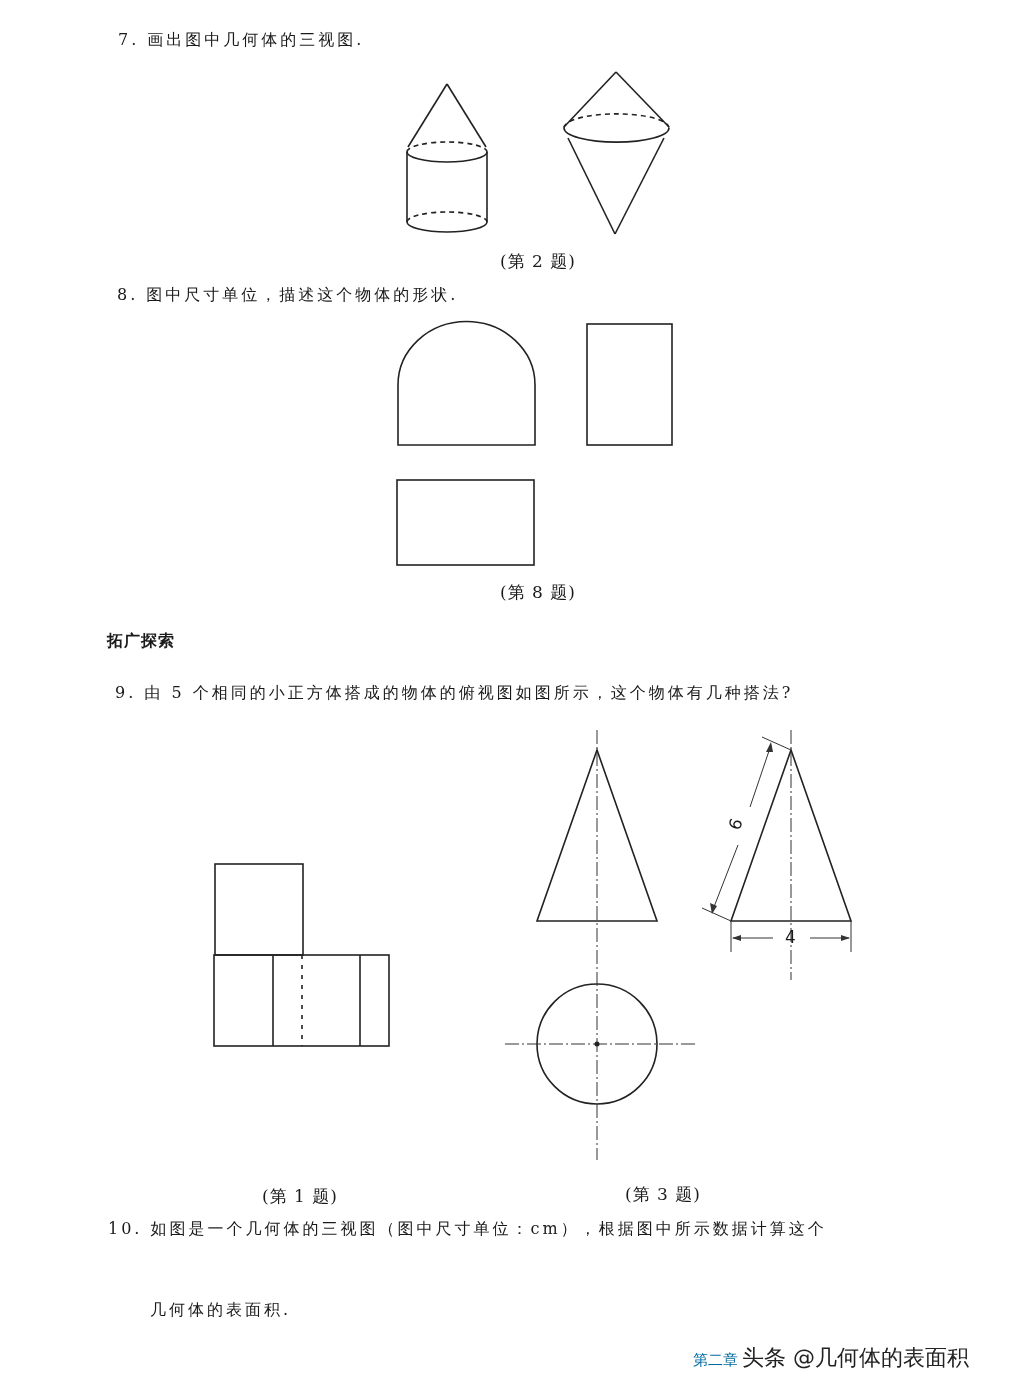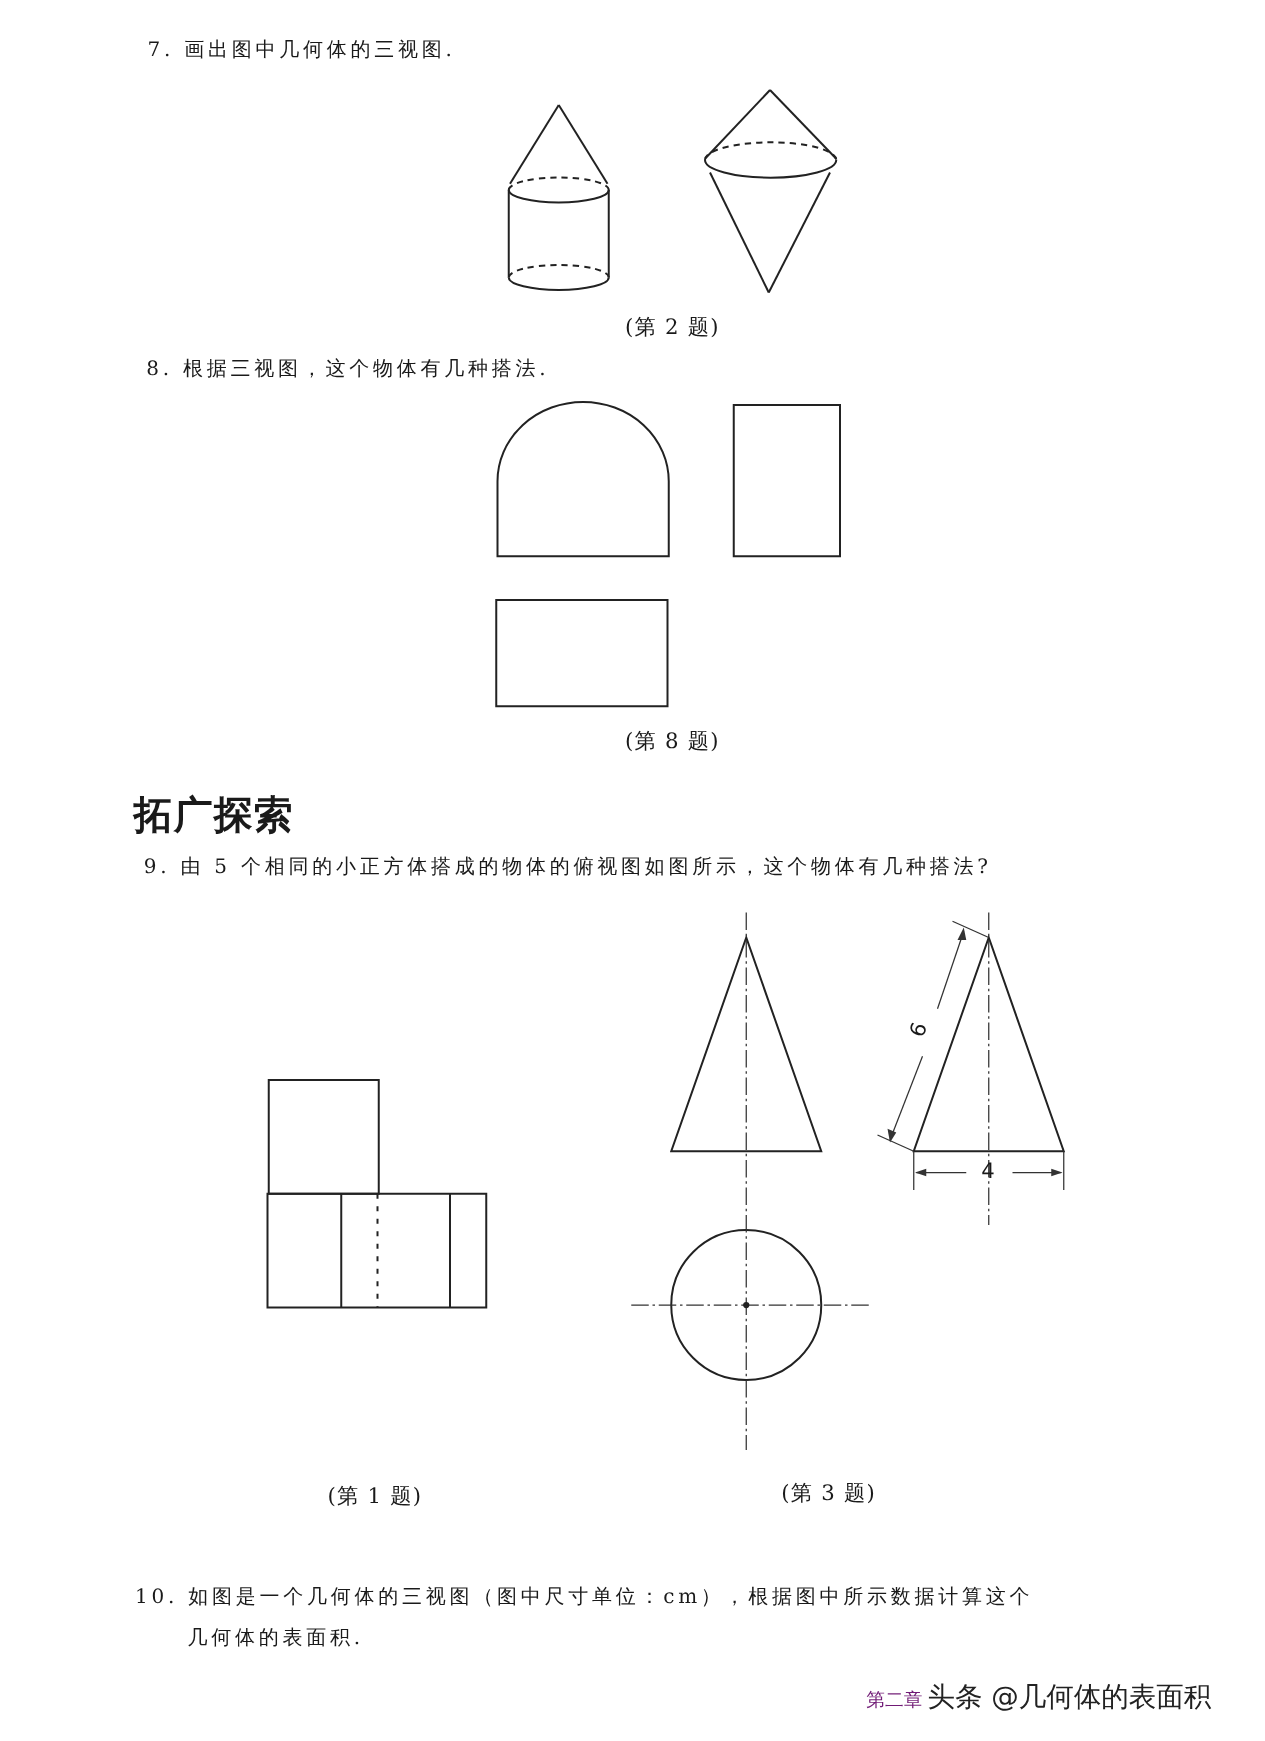--- a/index.html
+++ b/index.html
@@ -1,25 +1,25 @@
 <!DOCTYPE html>
 <html><head>
 <meta charset="utf-8">
 <style>
   html, body { margin: 0; padding: 0; background: #ffffff; }
   body { width: 1012px; height: 1393px; position: relative; overflow: hidden;
          font-family: "DejaVu Serif", "Liberation Serif", serif; color: #1a1a1a; }
   .abs { position: absolute; }
   .qtext { font-size: 16px; letter-spacing: 3px; white-space: nowrap; }
   .caption { font-size: 17px; letter-spacing: 1px; white-space: nowrap; }
-  .section-title { font-family: Liberation Sans, sans-serif; font-weight: bold; font-size: 31px; letter-spacing: 1px; }
+  .section-title { font-family: Liberation Sans, sans-serif; font-weight: bold; font-size: 16px; letter-spacing: 1px; }
   svg { position: absolute; left: 0; top: 0; }
   .watermark { font-family: "DejaVu Sans", "Liberation Sans", sans-serif; font-size: 22px; color: #222; white-space: nowrap;
                text-shadow: 1px 1px 0 #fff, -1px -1px 0 #fff; }
-  .watermark .under { font-size: 15px; color: #701a75; margin-right: 4px; }
+  .watermark .under { font-size: 15px; color: #0369a1; margin-right: 4px; }
 </style>
 </head>
 <body>
 
 <div class="abs qtext" style="left:118px;top:30px;">
   <span>7.</span>
   <span>画出图中几何体的三视图.</span>
 </div>
 
 <svg width="1012" height="1393" viewBox="0 0 1012 1393">
@@ -99,35 +99,35 @@
   </g>
 </svg>
 
 <div class="abs" style="left:730px;top:814px;font-family:'DejaVu Sans',sans-serif;font-size:17px;transform:rotate(-70deg);">6</div>
 <div class="abs" style="left:785px;top:927px;font-family:'DejaVu Sans',sans-serif;font-size:17px;">4</div>
 
 <div class="abs caption" style="left:500px;top:250px;">(第 2 题)</div>
 
 <div class="abs qtext" style="left:117px;top:285px;">
   <span>8.</span>
-  <span>根据三视图，这个物体有几种搭法.</span>
+  <span>图中尺寸单位，描述这个物体的形状.</span>
 </div>
 <div class="abs caption" style="left:500px;top:581px;">(第 8 题)</div>
 
 <div class="abs section-title" style="left:107px;top:631px;">拓广探索</div>
 
 <div class="abs qtext" style="left:115px;top:683px;">
   <span>9.</span>
   <span>由 5 个相同的小正方体搭成的物体的俯视图如图所示，这个物体有几种搭法?</span>
 </div>
 
 <div class="abs caption" style="left:262px;top:1185px;">(第 1 题)</div>
 <div class="abs caption" style="left:625px;top:1183px;">(第 3 题)</div>
 
-<div class="abs qtext" style="left:108px;top:1219px;margin-top:48px;">
+<div class="abs qtext" style="left:108px;top:1219px;">
   <span>10.</span>
   <span>如图是一个几何体的三视图（图中尺寸单位：cm），根据图中所示数据计算这个</span>
 </div>
 <div class="abs qtext" style="left:150px;top:1300px;">几何体的表面积.</div>
 
 <div class="abs watermark" style="left:693px;top:1343px;">
   <span class="under">第二章</span><span>头条 @几何体的表面积</span>
 </div>
 
 </body></html>

